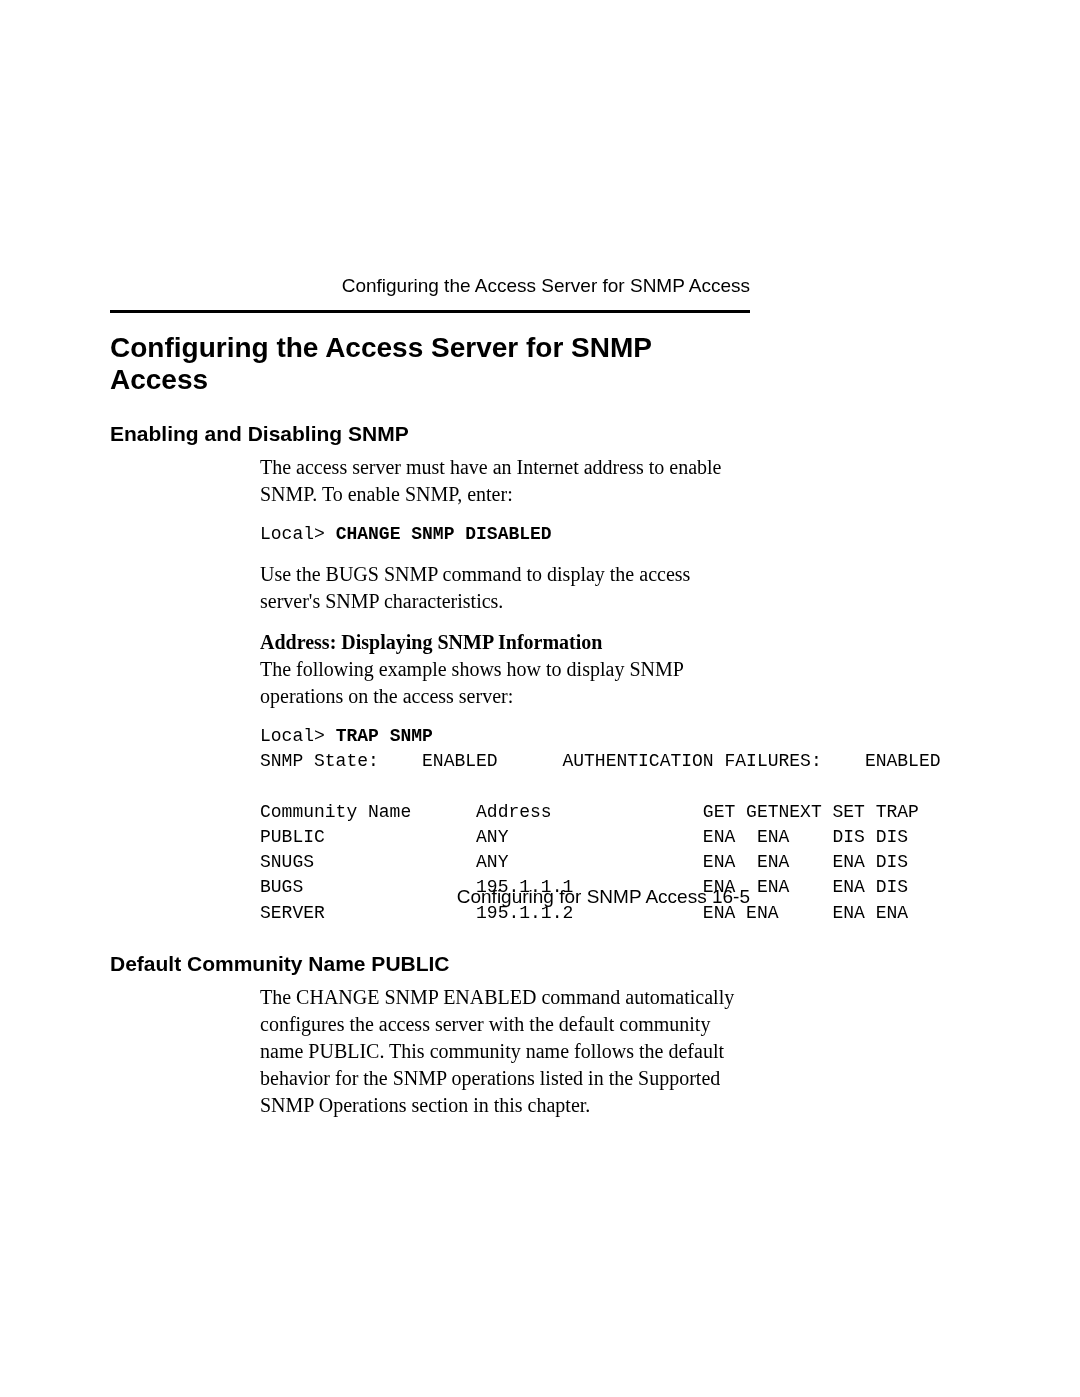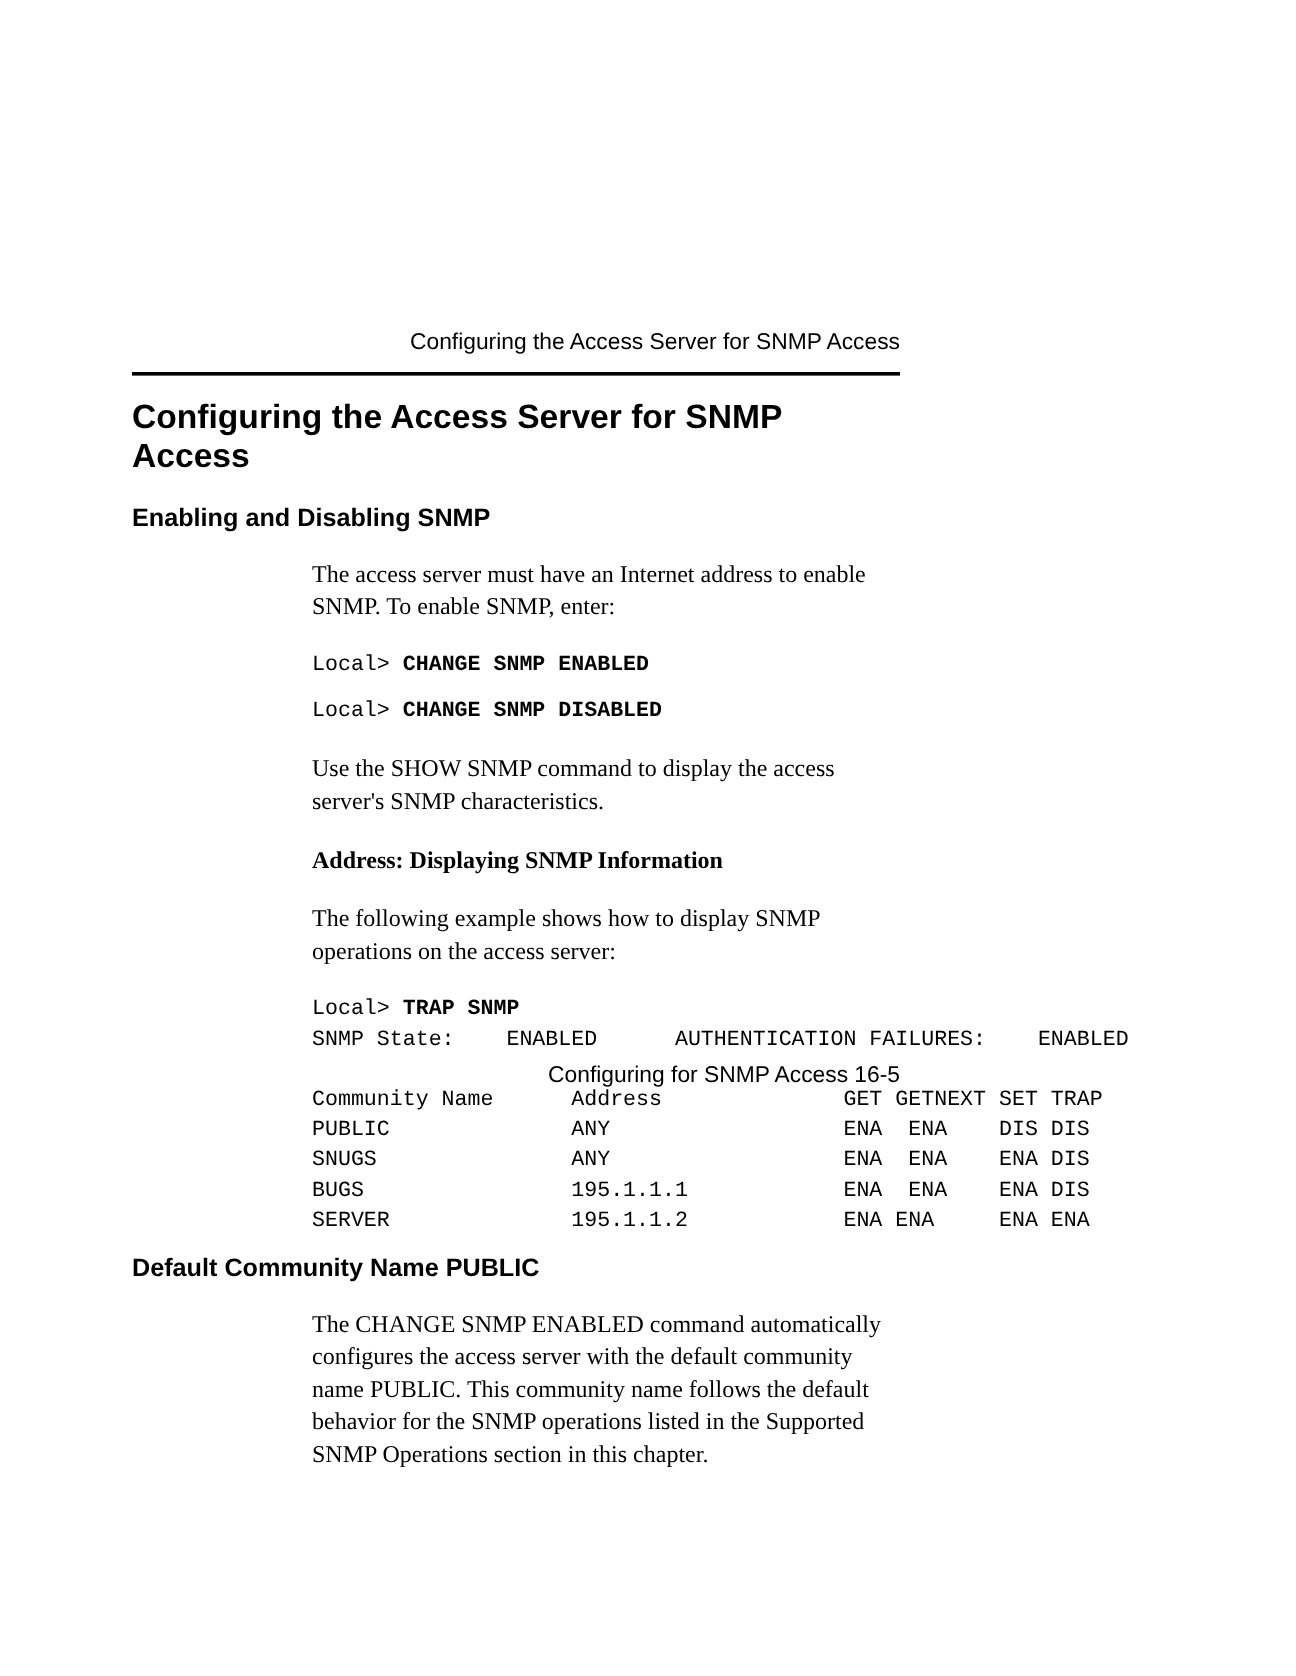--- a/index.html
+++ b/index.html
@@ -41,29 +41,29 @@
   h1.section-title {
     font-family: Arial, Helvetica, sans-serif;
     font-weight: bold;
     font-size: 28px;
     margin: 12px 0 24px 0;
   }
   h2.subsection {
     font-family: Arial, Helvetica, sans-serif;
     font-weight: bold;
     font-size: 21px;
-    margin: 12px 0 8px 0;
+    margin: 26px 0 8px 0;
   }
   .body-block {
     margin-left: 150px;
   }
   .body-block p {
     font-size: 20px;
     line-height: 1.35;
-    margin: 22px 0;
+    margin: 0 0;
   }
   .body-block p.example-heading {
     font-weight: bold;
     margin-top: 14px;
   }
   pre.code {
     font-family: "Courier New", Courier, monospace;
     font-size: 18px;
     white-space: pre;
     margin: 14px 0;
@@ -92,26 +92,25 @@
   <div class="running-header">Configuring the Access Server for SNMP Access</div>
   <div class="rule"></div>
 
   <div class="content">
 
     <h1 class="section-title">Configuring the Access Server for SNMP Access</h1>
 
     <h2 class="subsection">Enabling and Disabling SNMP</h2>
     <div class="body-block">
       <p>The access server must have an Internet address to enable SNMP. To enable SNMP, enter:</p>
-      <pre class="code"><span class="prompt">Local&gt; </span><span class="cmd">CHANGE SNMP ENABLED</span></pre>
       <pre class="code"><span class="prompt">Local&gt; </span><span class="cmd">CHANGE SNMP DISABLED</span></pre>
     </div>
 
     <div class="body-block">
-      <p>Use the SHOW SNMP command to display the access server's SNMP characteristics.</p>
+      <p>Use the BUGS SNMP command to display the access server's SNMP characteristics.</p>
       <p class="example-heading">Address: Displaying SNMP Information</p>
       <p>The following example shows how to display SNMP operations on the access server:</p>
       <pre class="code"><span class="prompt">Local&gt; </span><span class="cmd">TRAP SNMP</span><span>
 SNMP State:    ENABLED      AUTHENTICATION FAILURES:    ENABLED
 
 Community Name      Address              GET GETNEXT SET TRAP
 PUBLIC              ANY                  ENA  ENA    DIS DIS
 SNUGS               ANY                  ENA  ENA    ENA DIS
 BUGS                195.1.1.1            ENA  ENA    ENA DIS
 SERVER              195.1.1.2            ENA ENA     ENA ENA</span></pre>

